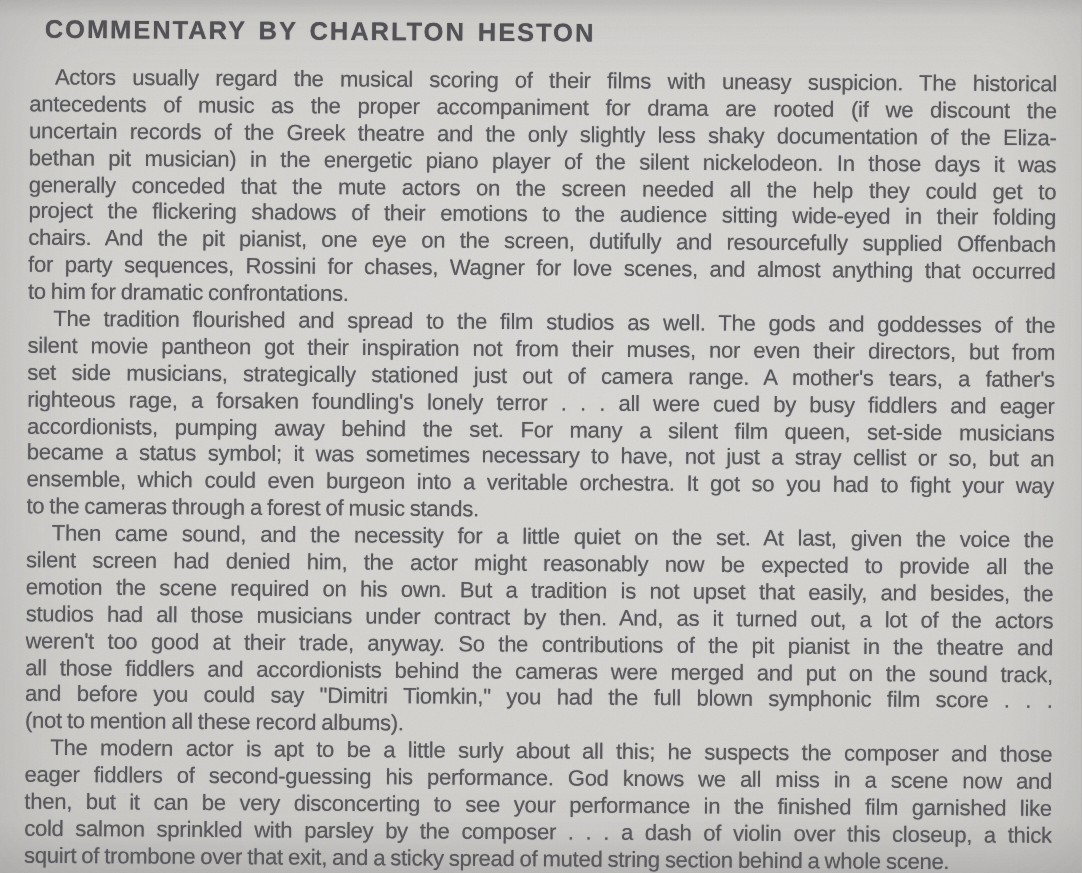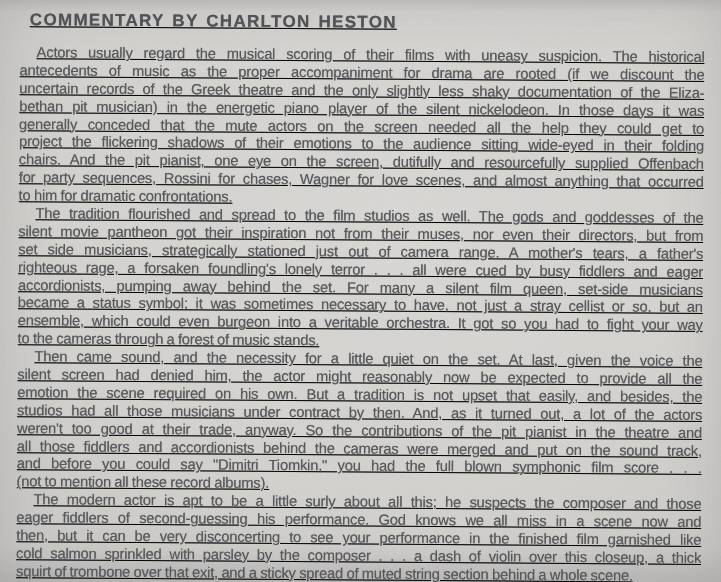--- a/index.html
+++ b/index.html
@@ -10,21 +10,20 @@
   }
   .page {
     position: relative;
     width: 721px;
     height: 582px;
     overflow: hidden;
     background:
       radial-gradient(ellipse at 55% 35%, rgba(255,255,255,0.10) 0%, rgba(0,0,0,0.0) 55%, rgba(0,0,0,0.05) 100%),
       linear-gradient(180deg, #c3c2c0 0%, #d3d2cf 2%, #d4d3d0 55%, #d2d1ce 94%, #c5c4c2 100%);
     box-shadow: inset 0 0 55px rgba(85,85,82,0.18);
-    text-decoration: underline;
   }
   .texture {
     position: absolute;
     inset: 0;
     opacity: 0.55;
     pointer-events: none;
   }
   .content {
     position: relative;
     padding: 10px 16px 0 20px;

